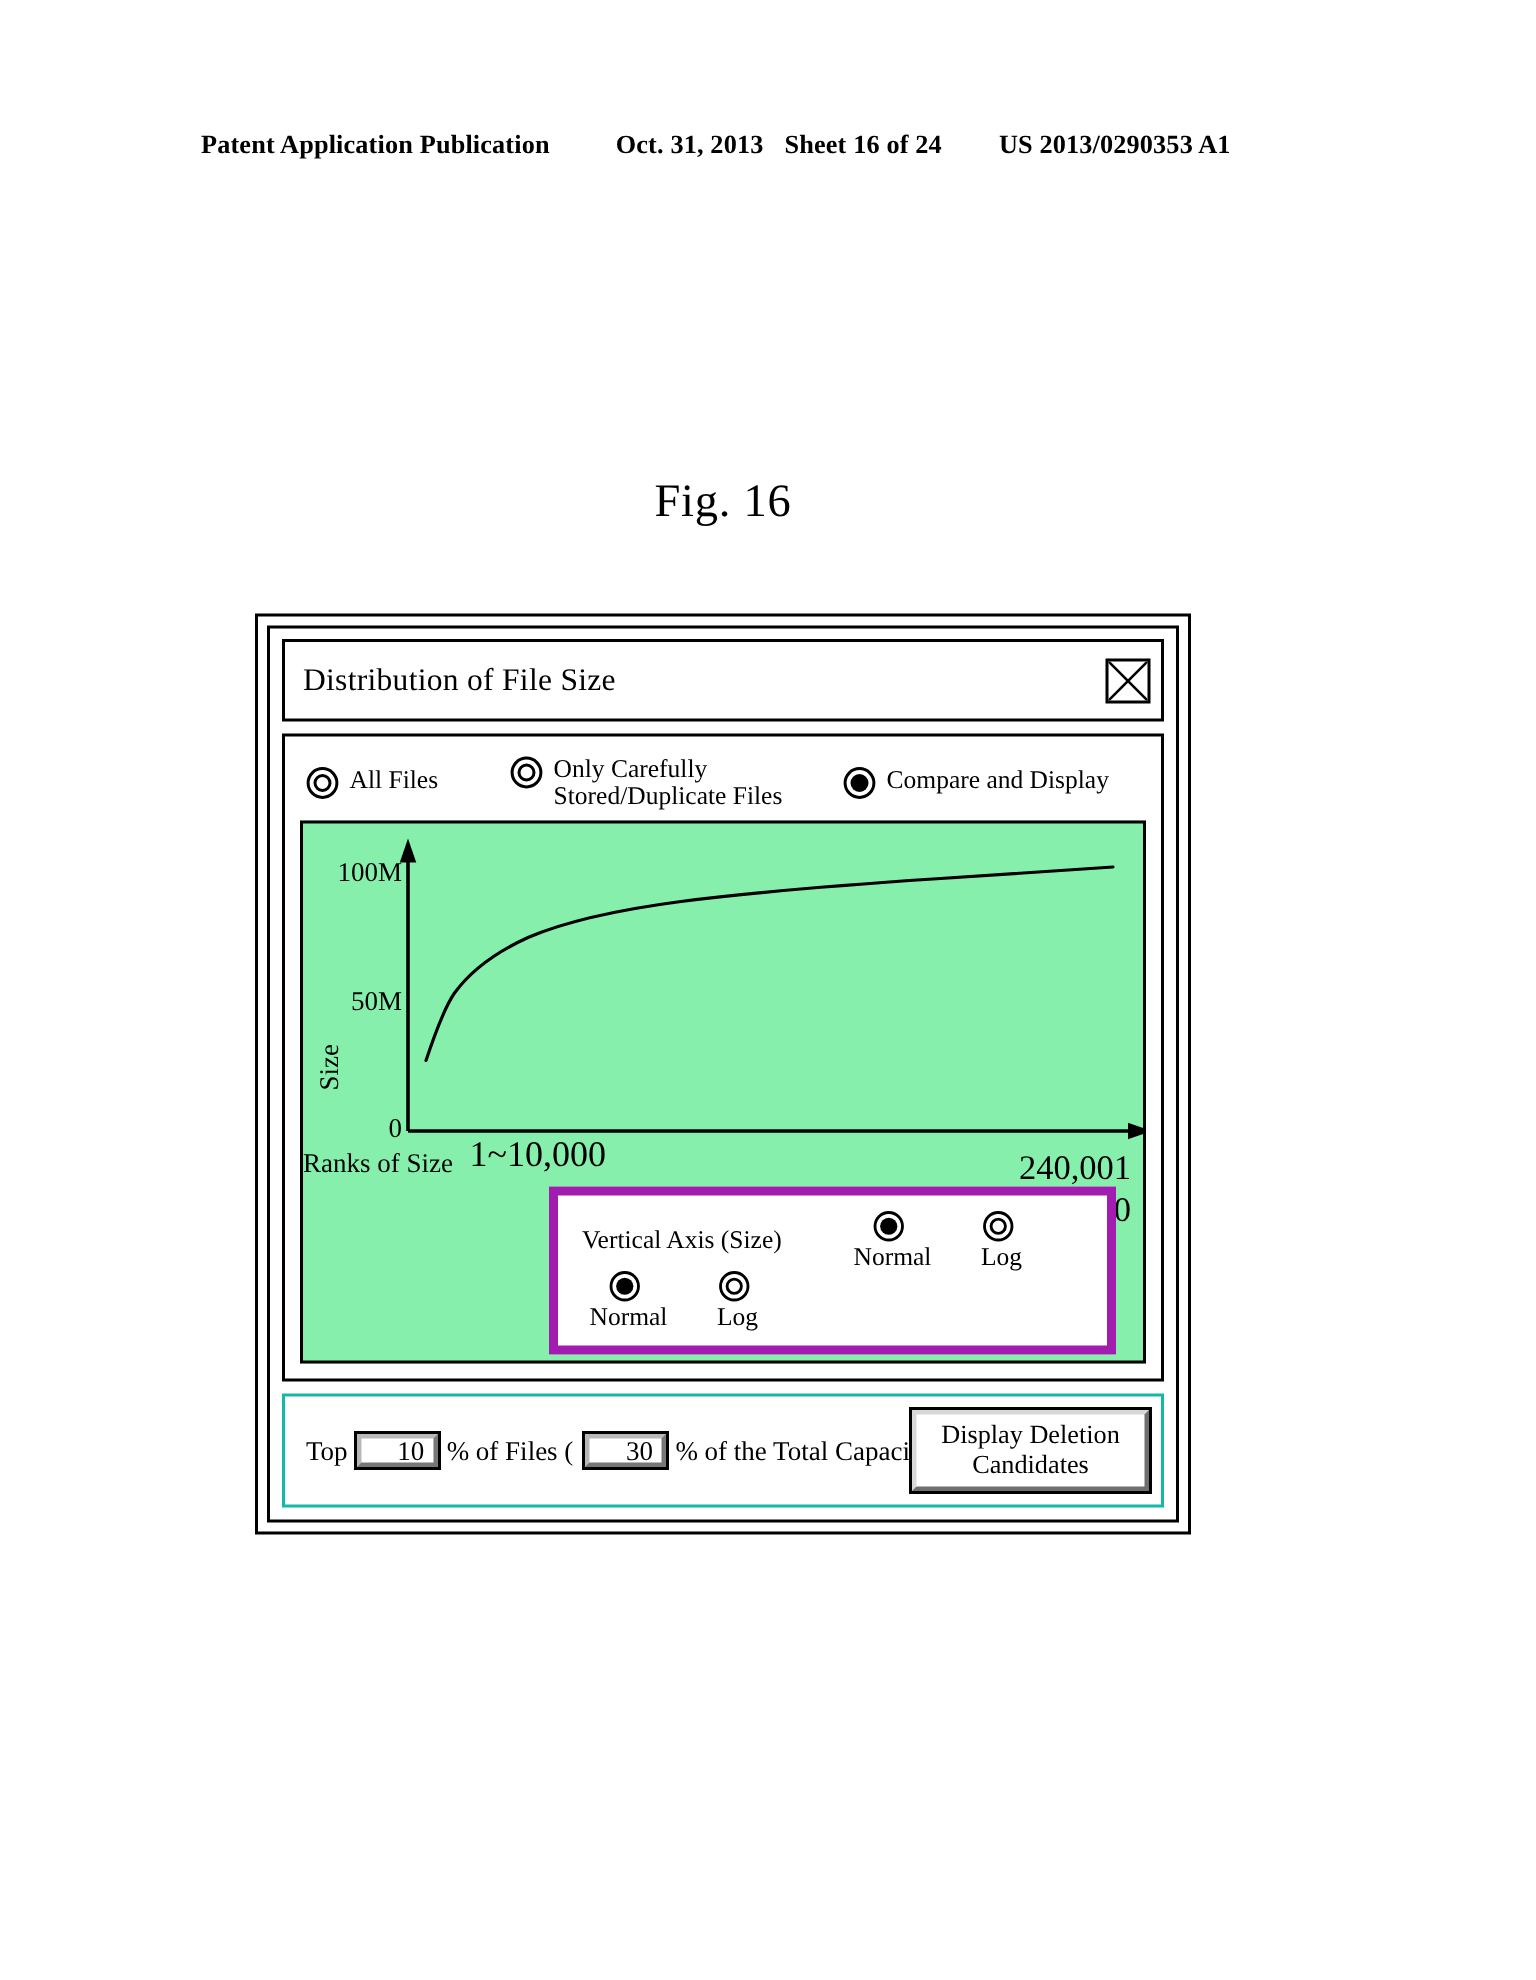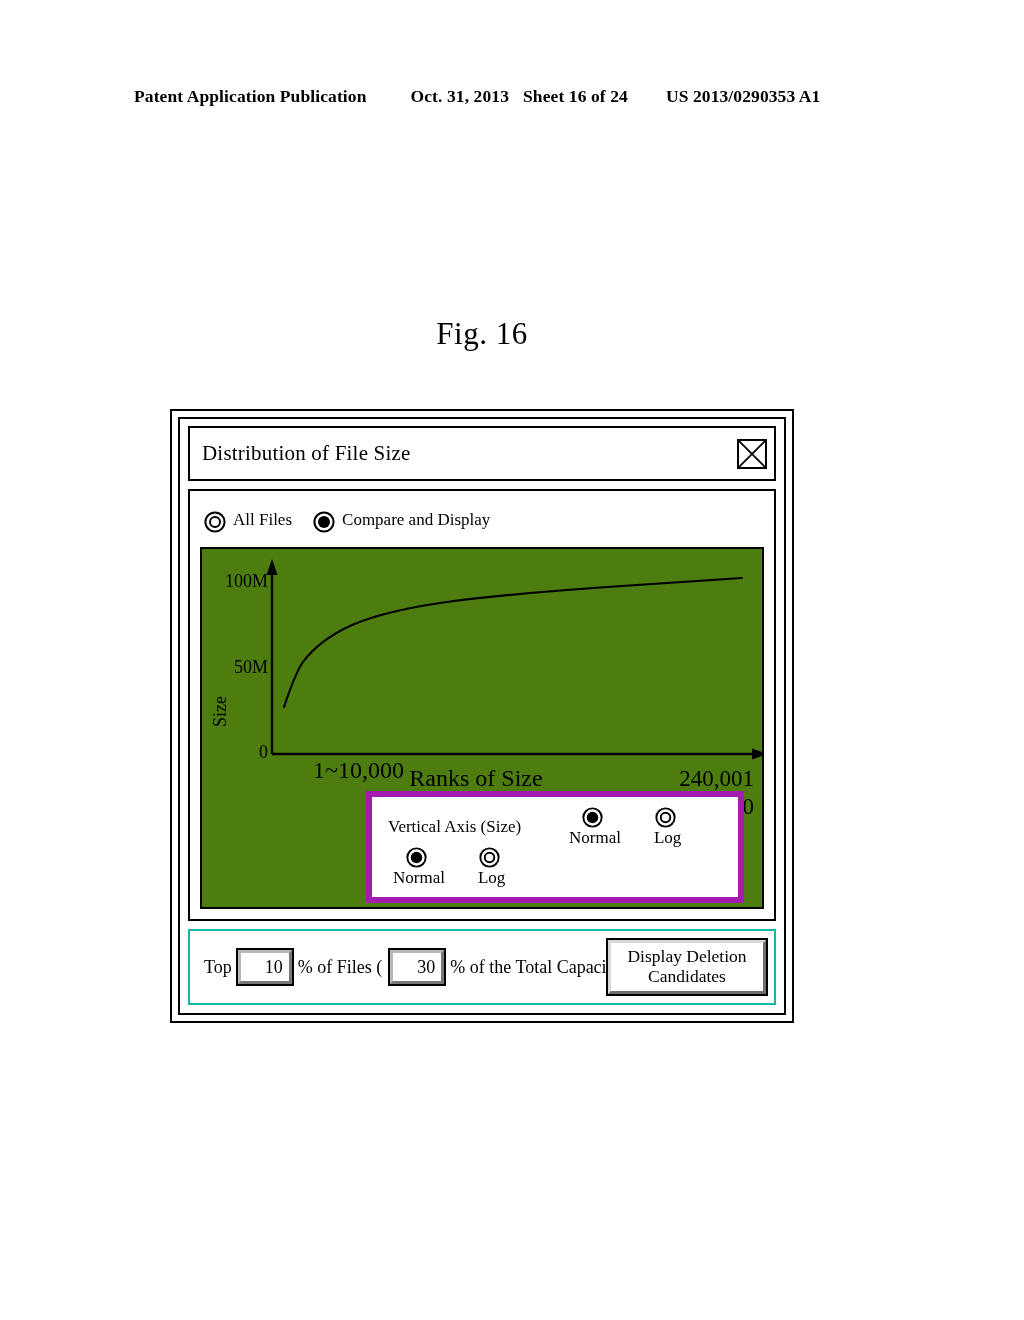--- a/index.html
+++ b/index.html
@@ -138,21 +138,21 @@
   }
   .radio-label.two-line { white-space: normal; width: 172px; }
 
   
   .graph-box {
     position: relative;
     border: 2px solid #000;
     box-sizing: border-box;
     flex: 1 1 auto;
     margin-top: 2px;
-    background: #4d7c0f;
+    background: #86efac;
     overflow: hidden;
   }
   .graph-svg { position: absolute; left: 0; top: 0; }
 
   .ylab-100m, .ylab-50m, .ylab-0 {
     position: absolute;
     font-size: 18px;
     text-align: right;
     white-space: nowrap;
   }
@@ -175,22 +175,22 @@
     top: 208px;
     font-size: 24px;
     white-space: nowrap;
     margin-left: 35px;
   }
   .xlab-center {
     position: absolute;
     left: 0;
     right: 12px;
     top: 216px;
-    text-align: center;
-    font-size: 24px;
+    text-align: left;
+    font-size: 18px;
     white-space: nowrap;
   }
   .xlab-right {
     position: absolute;
     right: 8px;
     top: 216px;
     font-size: 23px;
     text-align: right;
     line-height: 1.2;
     white-space: nowrap;
@@ -236,21 +236,21 @@
     box-sizing: border-box;
     flex: 1 1 auto;
     display: flex;
     align-items: center;
     padding: 0 6px 0 14px;
     position: relative;
   }
   .footer-text { font-size: 18px; white-space: nowrap; }
   .num-box {
     width: 54px;
-    height: 34px;
+    height: 22px;
     margin: 0 6px;
     box-sizing: border-box;
     border-top: 3px solid #b8b8b8;
     border-left: 3px solid #b8b8b8;
     border-right: 3px solid #777777;
     border-bottom: 3px solid #777777;
     outline: 2px solid #000;
     outline-offset: 0px;
     background: #fff;
     display: flex;
@@ -316,20 +316,29 @@
         <div class="radio-opt m1">
           <span class="radio-glyph">
             <svg viewBox="0 0 22 22" aria-hidden="true">
               <circle cx="11" cy="11" r="9.6" fill="none" stroke="#000" stroke-width="2"></circle>
               <circle cx="11" cy="11" r="5" fill="none" stroke="#000" stroke-width="2"></circle>
             </svg>
           </span>
           <span class="radio-label">All Files</span>
         </div>
 
+        <div class="radio-opt m2">
+          <span class="radio-glyph">
+            <svg viewBox="0 0 22 22" aria-hidden="true">
+              <circle cx="11" cy="11" r="9.6" fill="none" stroke="#000" stroke-width="2"></circle>
+              <circle cx="11" cy="11" r="5" fill="none" stroke="#000" stroke-width="2"></circle>
+            </svg>
+          </span>
+          <span class="radio-label two-line">Only Carefully Stored/Duplicate Files</span>
+        </div>
 
         <div class="radio-opt m3">
           <span class="radio-glyph">
             <svg viewBox="0 0 22 22" aria-hidden="true">
               <circle cx="11" cy="11" r="9.6" fill="none" stroke="#000" stroke-width="2"></circle>
               <circle cx="11" cy="11" r="6" fill="#000"></circle>
             </svg>
           </span>
           <span class="radio-label">Compare and Display</span>
         </div>

